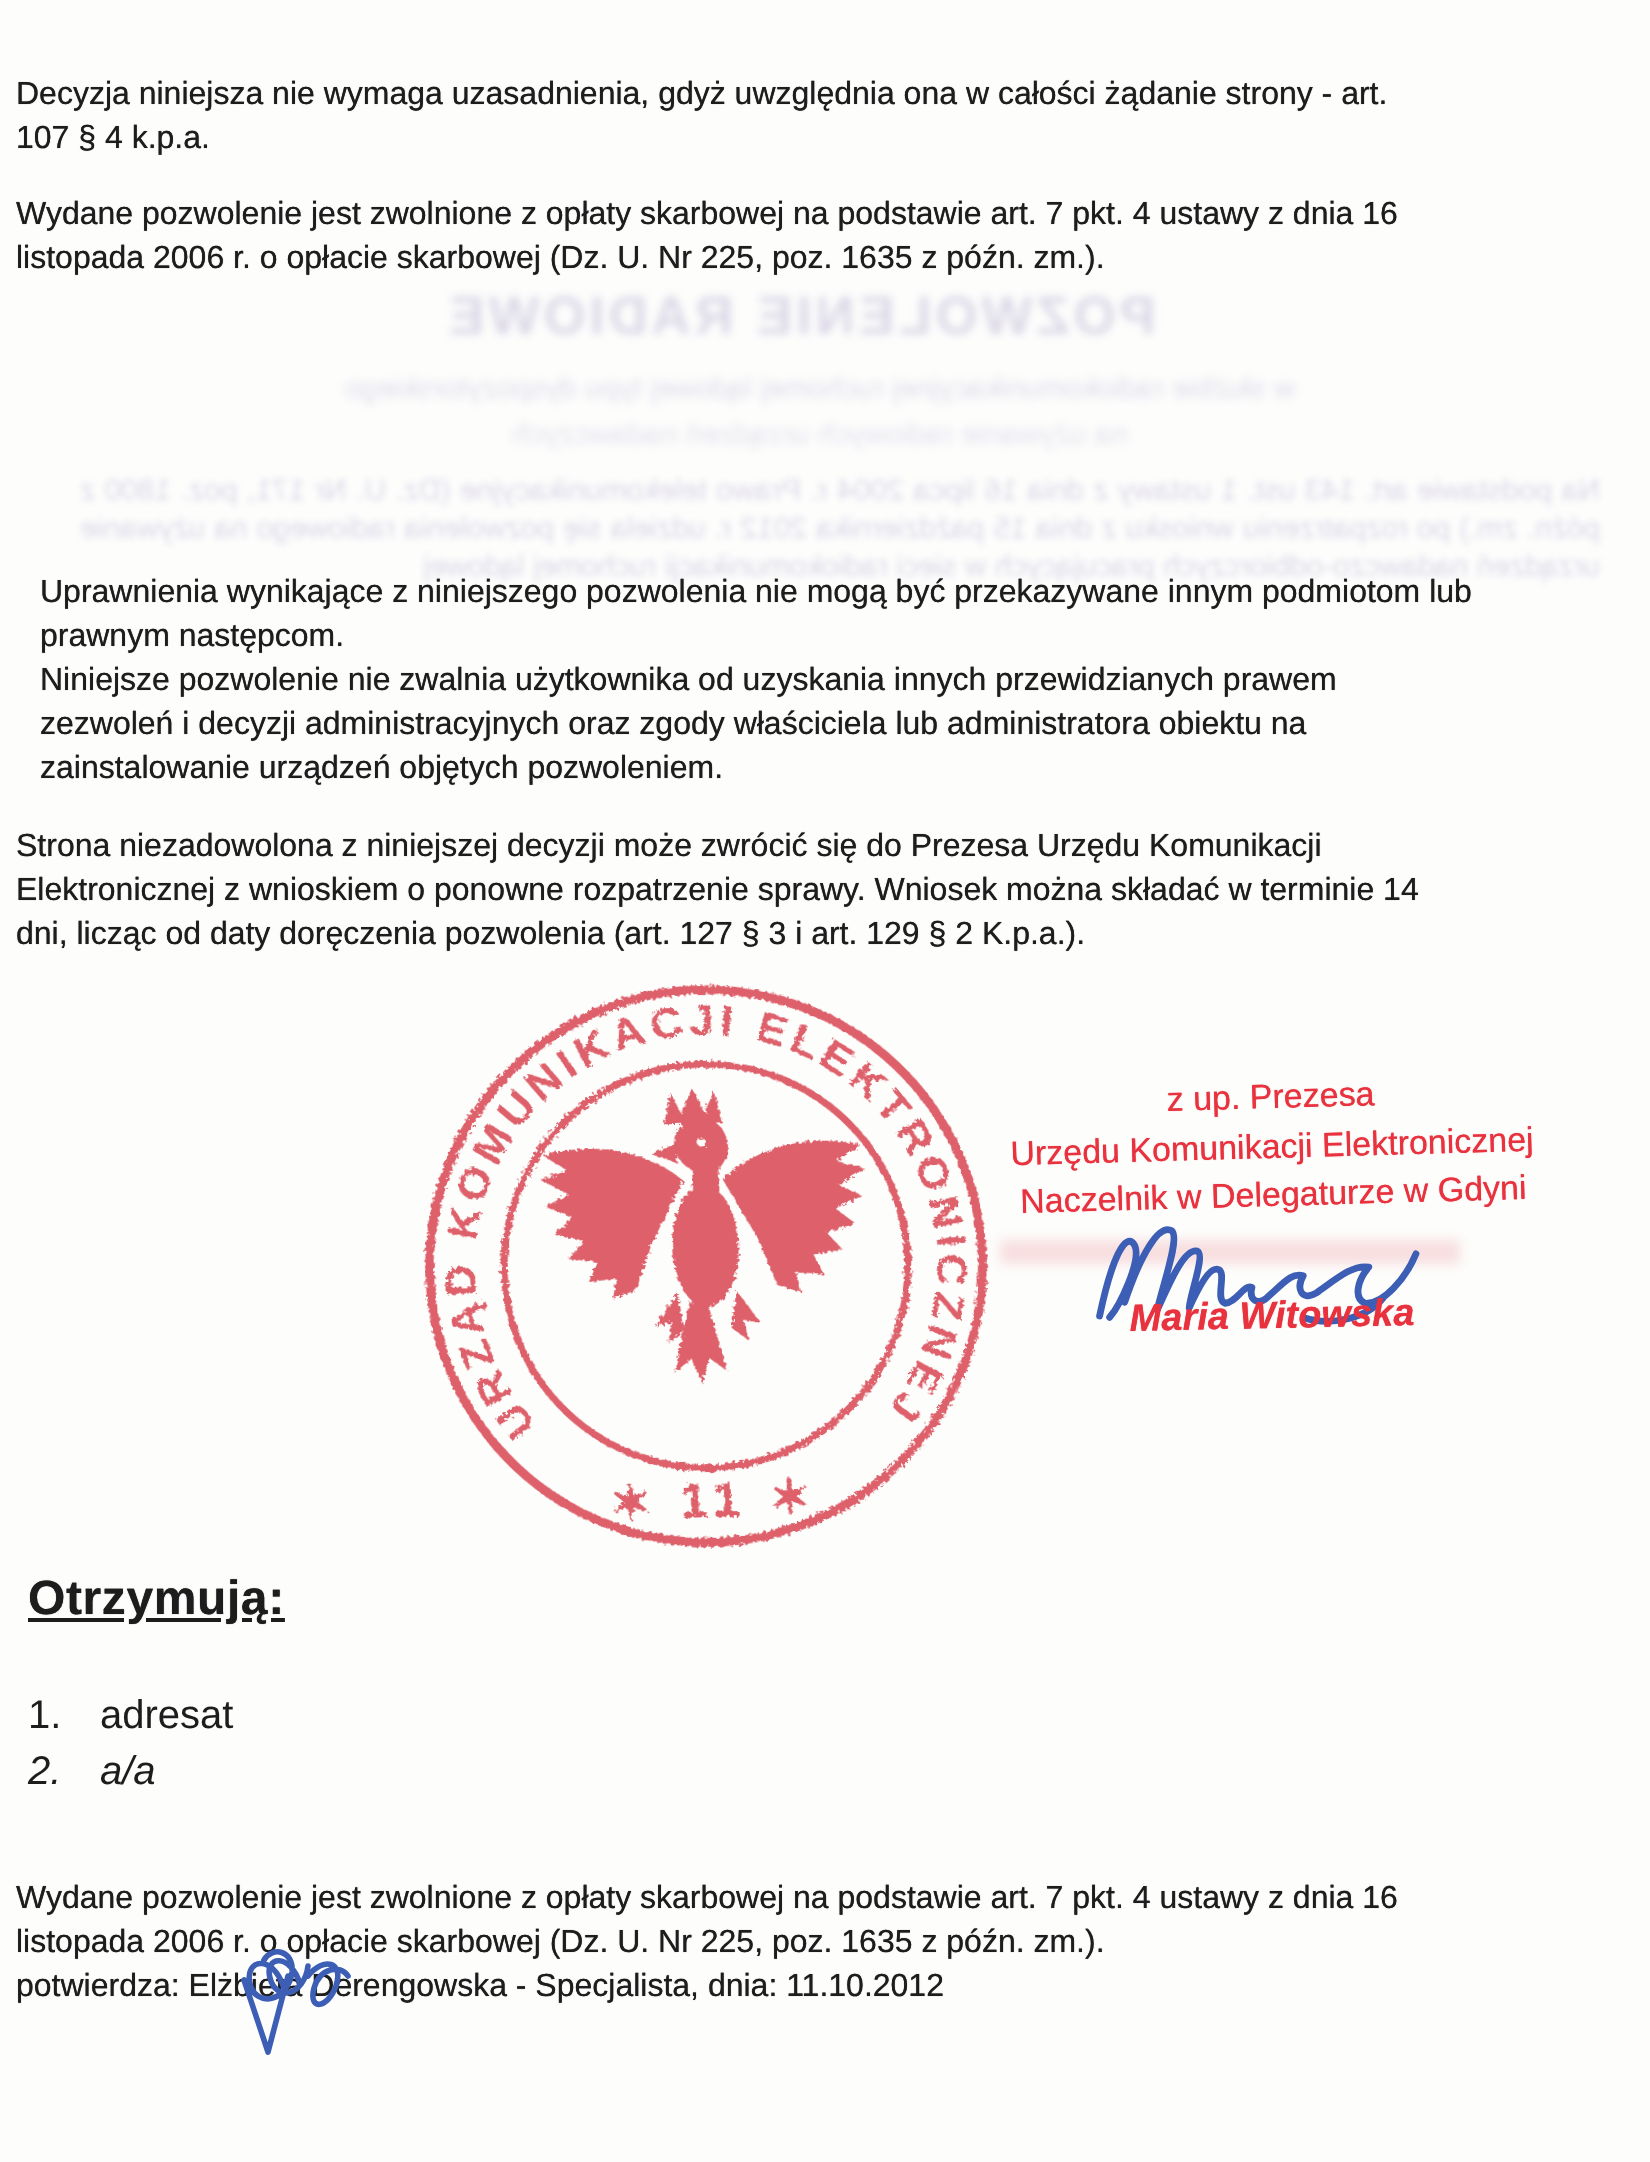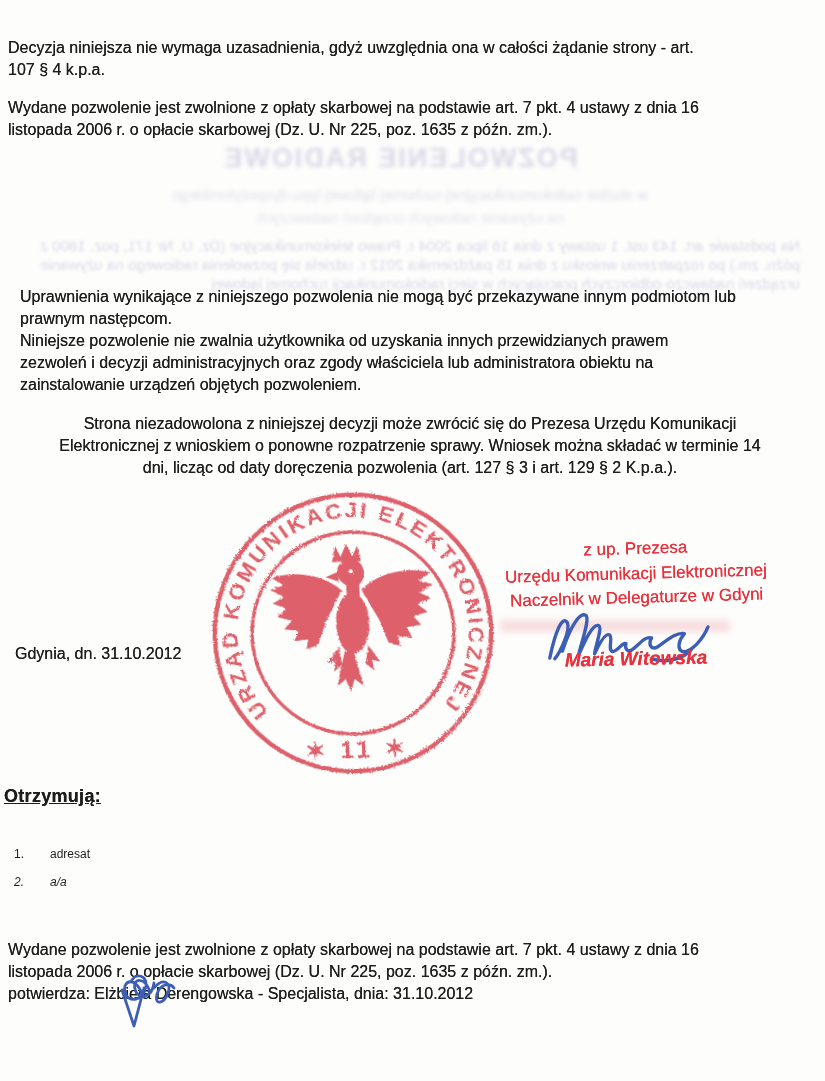--- a/index.html
+++ b/index.html
@@ -23,23 +23,23 @@
   
   .redblock{position:absolute; left:476px; top:537px; width:320px; text-align:center;
             color:#e8323e; font-size:17px; line-height:24.5px; transform:rotate(-1.6deg);
             text-shadow:0 0 .4px #e8323e;}
   .signer-name{position:absolute; left:476px; top:648px; width:320px; text-align:center;
                color:#e8323e; font-size:19px; font-style:italic; font-weight:bold;
                transform:rotate(-1.2deg); text-shadow:0 0 .4px #e8323e;}
   .red-smudge{position:absolute; left:500px; top:620px; width:230px; height:12px;
               background:#e05560; opacity:.18; filter:blur(3px);}
   
-  .otrzymuja{position:absolute; left:4px; top:786px; font-size:18px; font-weight:bold;
+  .otrzymuja{position:absolute; left:14px; top:786px; font-size:24px; font-weight:bold;
              text-decoration:underline; letter-spacing:.3px; text-shadow:0 0 .4px #222;}
-  .recip-row{position:absolute; left:14px; font-size:12px;}
+  .recip-row{position:absolute; left:14px; font-size:20px;}
   .recip-row .num{display:inline-block; width:36px;}
   
   .stamp{position:absolute; left:206px; top:486px; width:294px; height:294px;
          opacity:.88; transform:rotate(-2deg);}
   
   .sig-main{position:absolute; left:540px; top:592px; width:190px; height:75px;
             transform:rotate(-4deg);}
   .sig-paraph{position:absolute; left:114px; top:970px; width:78px; height:68px;}
 </style>
 </head>
@@ -57,25 +57,24 @@
 
   <div class="txt" style="left:8px; top:97px; width:804px;">Wydane pozwolenie jest zwolnione z opłaty skarbowej na podstawie art. 7 pkt. 4 ustawy z dnia 16
 listopada 2006 r. o opłacie skarbowej (Dz. U. Nr 225, poz. 1635 z późn. zm.).</div>
 
   <div class="txt" style="left:20px; top:286px; width:810px;">Uprawnienia wynikające z niniejszego pozwolenia nie mogą być przekazywane innym podmiotom lub
 prawnym następcom.
 Niniejsze pozwolenie nie zwalnia użytkownika od uzyskania innych przewidzianych prawem
 zezwoleń i decyzji administracyjnych oraz zgody właściciela lub administratora obiektu na
 zainstalowanie urządzeń objętych pozwoleniem.</div>
 
-  <div class="txt" style="left:8px; top:413px; width:804px;text-align:center;">Strona niezadowolona z niniejszej decyzji może zwrócić się do Prezesa Urzędu Komunikacji
+  <div class="txt" style="left:8px; top:413px; width:804px;">Strona niezadowolona z niniejszej decyzji może zwrócić się do Prezesa Urzędu Komunikacji
 Elektronicznej z wnioskiem o ponowne rozpatrzenie sprawy. Wniosek można składać w terminie 14
 dni, licząc od daty doręczenia pozwolenia (art. 127 § 3 i art. 129 § 2 K.p.a.).</div>
 
-  <div class="txt" style="left:15px; top:643px;">Gdynia, dn. 31.10.2012</div>
 
   <svg class="stamp" viewBox="0 0 300 300" xmlns="http://www.w3.org/2000/svg">
     <defs>
       <filter id="rough" x="-10%" y="-10%" width="120%" height="120%">
         <feTurbulence type="fractalNoise" baseFrequency="0.55" numOctaves="2" result="n"></feTurbulence>
         <feDisplacementMap in="SourceGraphic" in2="n" scale="3.5"></feDisplacementMap>
       </filter>
       <path id="ringPath" d="M 66.6 233.4 A 118 118 0 1 1 233.4 233.4" fill="none"></path>
     </defs>
     <g filter="url(#rough)" fill="none" stroke="#d94b57">
@@ -116,19 +115,19 @@
   <div class="otrzymuja">Otrzymują:</div>
   <div class="recip-row" style="top:847px;">
     <span class="num">1.</span><span>adresat</span>
   </div>
   <div class="recip-row" style="top:875px;font-style:italic;">
     <span class="num">2.</span><span>a/a</span>
   </div>
 
   <div class="txt" style="left:8px; top:939px; width:804px;">Wydane pozwolenie jest zwolnione z opłaty skarbowej na podstawie art. 7 pkt. 4 ustawy z dnia 16
 listopada 2006 r. o opłacie skarbowej (Dz. U. Nr 225, poz. 1635 z późn. zm.).</div>
-  <div class="txt" style="left:8px; top:983px; width:804px;">potwierdza: Elżbieta Derengowska - Specjalista, dnia: 31.10.2012</div>
+  <div class="txt" style="left:8px; top:983px; width:804px;">potwierdza: Elżbieta Derengowska - Specjalista, dnia: 11.10.2012</div>
 
   <svg class="sig-paraph" viewBox="0 0 78 68" xmlns="http://www.w3.org/2000/svg">
     <path d="M8 20 L20 56 L30 18 M28 24 C22 6 8 10 11 22 C14 34 30 31 32 16 C33 5 22 3 18 10 M36 22 C31 6 18 8 21 19 C24 31 38 28 40 13 M40 18 C48 8 58 11 54 23 C50 34 40 36 43 24 C46 14 56 12 60 18" fill="none" stroke="#3c5eb5" stroke-width="2.8" stroke-linecap="round" stroke-linejoin="round"></path>
   </svg>
 
 </div>
 
 </body></html>

